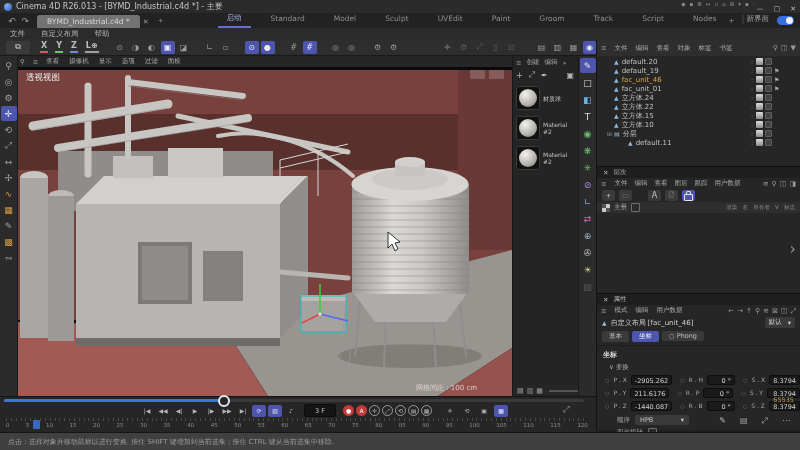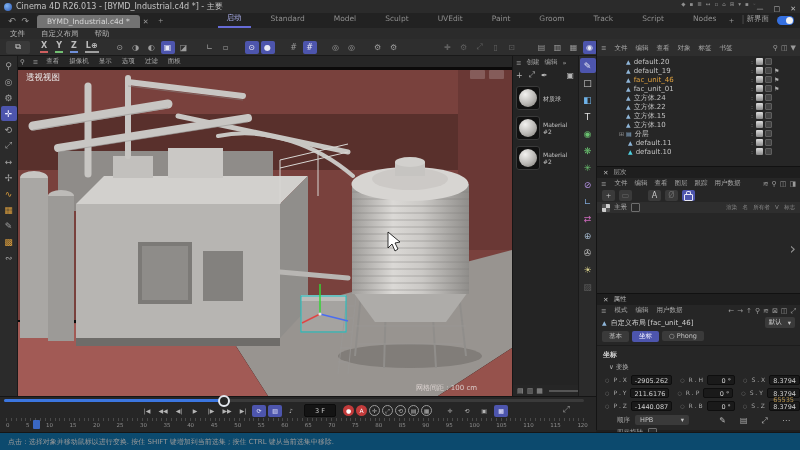--- a/index.html
+++ b/index.html
@@ -74,21 +74,21 @@
   .slider::after{content:"";position:absolute;right:-2px;top:-2px;width:6px;height:6px;border-radius:50%;background:#cfcfcf;}
   
   .right{left:596px;top:40px;width:204px;height:390px;background:#262626;border-left:1px solid #141414;box-sizing:border-box;}
   .pmenu{display:flex;gap:8px;align-items:center;height:11px;font-size:6.5px;color:#ababab;padding:0 4px;}
   .pmenu .mi{white-space:nowrap;}
   .pmenu .spacer{flex:1;}
   .pmenu .ricon{font-size:7px;color:#9a9a9a;margin-left:3px;}
   .ptab{height:11px;background:#1e1e1e;display:flex;align-items:center;gap:5px;font-size:6.5px;
         color:#b9b9b9;padding:0 6px;border-top:1px solid #111;}
   .objlist{height:109px;overflow:hidden;padding-top:1px;}
-  .orow{display:flex;align-items:center;height:9px;padding-left:22px;font-size:7px;color:#c3c3c3;}
+  .orow{display:flex;align-items:center;height:9px;padding-left:10px;font-size:7px;color:#c3c3c3;}
   .orow .expander{width:7px;color:#8f8f8f;font-size:6px;visibility:hidden;}
   .orow .expander.show{visibility:visible;}
   .orow .oicon{color:#8fb6d9;font-size:6px;margin-right:3px;}
   .orow.cyan .oicon{color:#4fd0e0;}
   .orow.indent{padding-left:24px;}
   .orow.sel .oname{color:#e0a23f;}
   .orow .oname{white-space:nowrap;}
   .orow .odots{margin-left:auto;color:#8a8a8a;font-size:6px;padding-right:3px;}
   .orow .sq1{width:7px;height:7px;background:linear-gradient(#ddd,#888);border-radius:1px;margin-right:2px;flex:0 0 auto;}
   .orow .sq2{width:7px;height:7px;background:#444;border:1px solid #5f5f5f;box-sizing:border-box;border-radius:1px;margin-right:2px;flex:0 0 auto;}
@@ -144,21 +144,21 @@
   .kbtn.red{background:#c23b3b;color:#fff;}
   .kbtn.ring{border:1px solid #9a9a9a;color:#b5b5b5;box-sizing:border-box;}
   .texpand{position:absolute;right:26px;top:7px;font-size:9px;color:#9a9a9a;}
   .ruler{position:absolute;left:6px;top:21px;width:582px;height:13px;
          background-image:repeating-linear-gradient(90deg,#4a4a4a 0 1px,transparent 1px 4.85px);
          background-size:582px 3px;background-repeat:no-repeat;}
   .rulernums{display:flex;justify-content:space-between;padding-top:4px;font-size:5.5px;color:#8d8d8d;}
   .marker{position:absolute;left:27px;top:2px;width:7px;height:9px;background:#3d6fd4;border-radius:1px;opacity:.9;}
   .rulerspk{position:absolute;left:-2px;top:16px;font-size:7px;color:#8a8a8a;}
   
-  .statusbar{left:0;top:432px;width:800px;height:18px;background:#0c4a6e;border-top:1px solid #161616;
+  .statusbar{left:0;top:432px;width:800px;height:18px;background:#404040;border-top:1px solid #161616;
              box-sizing:border-box;display:flex;align-items:center;padding-left:8px;}
   .hint{font-size:7px;color:#9a9a9a;white-space:nowrap;}
 </style>
 </head>
 <body>
 <div id="app">
 
 <div class="abs overlaybadge">➤</div>
 <div class="abs titlebar">
   <span class="appicon"></span>
@@ -590,29 +590,20 @@
       <div class="orow indent">
         <span class="expander">⊞</span>
         <span class="oicon">▲</span>
         <span class="oname">default.11</span>
         <span class="odots">:</span>
         <span class="sq1"></span>
         <span class="sq2"></span>
         <span class="extra"></span>
       </div>
 
-      <div class="orow indent cyan">
-        <span class="expander">⊞</span>
-        <span class="oicon">▲</span>
-        <span class="oname">default.10</span>
-        <span class="odots">:</span>
-        <span class="sq1"></span>
-        <span class="sq2"></span>
-        <span class="extra"></span>
-      </div>
     </div>
 
   <div class="ptab">
     <span>✕</span>
     <span>层次</span>
   </div>
   <div class="pmenu">
     <span>≡</span>
     <span class="flex" style="gap:7px;">
 

